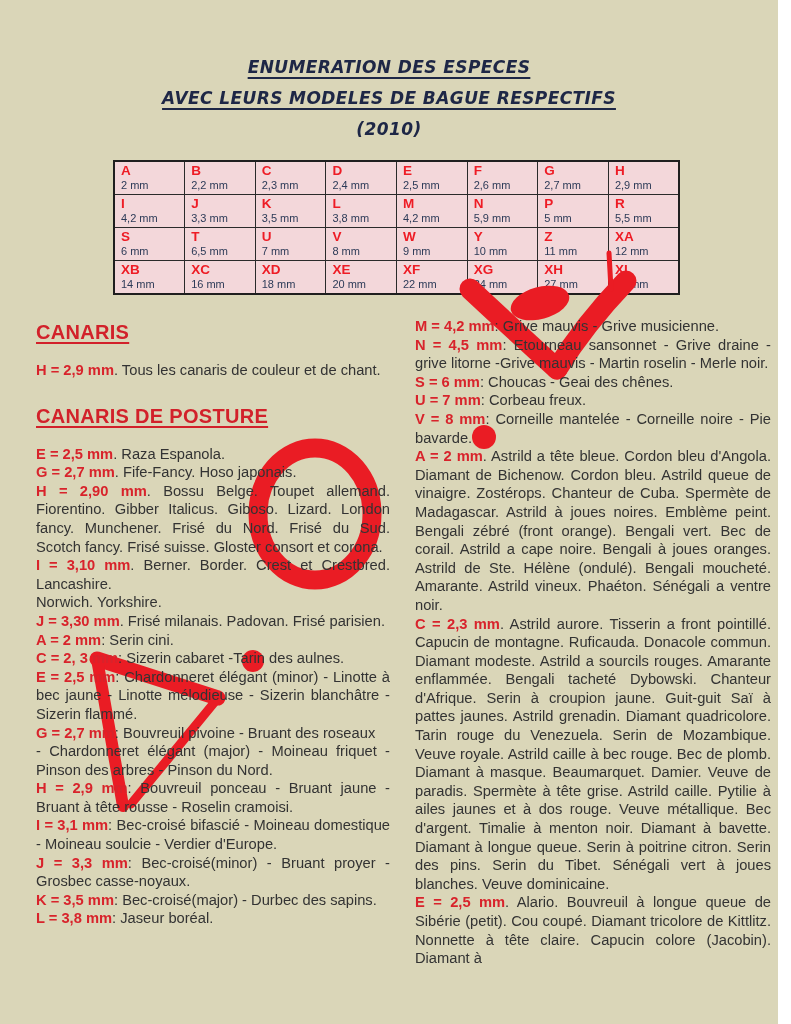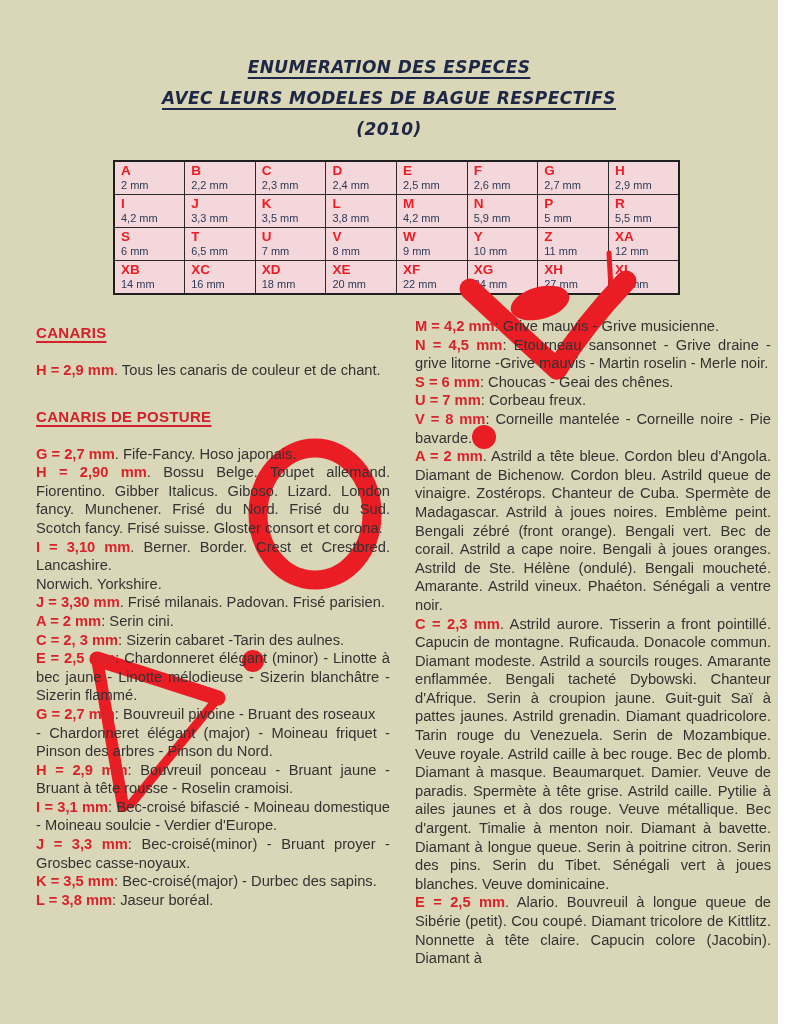--- a/index.html
+++ b/index.html
@@ -42,21 +42,21 @@
   .ringtable .size{color:var(--navy);font-weight:normal;font-size:11px;line-height:15px}
   
   .col{
     position:absolute;top:317px;z-index:2;
     font-size:14.7px;line-height:18.6px;color:var(--body-ink);
     text-align:justify;
   }
   #left-col{left:36px;width:354px}
   #right-col{left:415px;width:356px}
   .col h2{
-    color:var(--accent-red);font-size:15px;line-height:19px;font-weight:bold;
+    color:var(--accent-red);font-size:20px;line-height:19px;font-weight:bold;
     margin:27px 0 19px;text-align:left;letter-spacing:.3px;
     text-decoration:underline;text-decoration-thickness:2px;text-underline-offset:3px;
   }
   .col .sec:first-child h2{margin-top:6px}
   .col p{margin:0}
   .lead{color:var(--lead-red);font-weight:bold}
   
   #watermark{position:absolute;inset:0;z-index:1;pointer-events:none}
 </style>
 </head>
@@ -228,20 +228,21 @@
     <circle cx="253" cy="661" r="11" style="fill:var(--wm-red)"></circle>
   </svg>
 
   <div class="col" id="left-col">
       <div class="sec">
         <h2>CANARIS</h2>
         <p><span class="lead">H = 2,9 mm</span><span>. Tous les canaris de couleur et de chant.</span></p>
       </div>
       <div class="sec">
         <h2>CANARIS DE POSTURE</h2>
+        <p><span class="lead">E = 2,5 mm</span><span>. Raza Espanola.</span></p>
         <p><span class="lead">G = 2,7 mm</span><span>. Fife-Fancy. Hoso japonais.</span></p>
         <p><span class="lead">H = 2,90 mm</span><span>. Bossu Belge. Toupet allemand. Fiorentino. Gibber Italicus. Giboso. Lizard. London fancy. Munchener. Frisé du Nord. Frisé du Sud. Scotch fancy. Frisé suisse. Gloster consort et corona.</span></p>
         <p><span class="lead">I = 3,10 mm</span><span>. Berner. Border. Crest et Crestbred. Lancashire.</span></p>
         <p><span>Norwich. Yorkshire.</span></p>
         <p><span class="lead">J = 3,30 mm</span><span>. Frisé milanais. Padovan. Frisé parisien.</span></p>
       </div>
       <div class="sec">
         <p><span class="lead">A = 2 mm</span><span>: Serin cini.</span></p>
         <p><span class="lead">C = 2, 3 mm</span><span>: Sizerin cabaret -Tarin des aulnes.</span></p>
         <p><span class="lead">E = 2,5 mm</span><span>: Chardonneret élégant (minor) - Linotte à bec jaune - Linotte mélodieuse - Sizerin blanchâtre - Sizerin flammé.</span></p>

